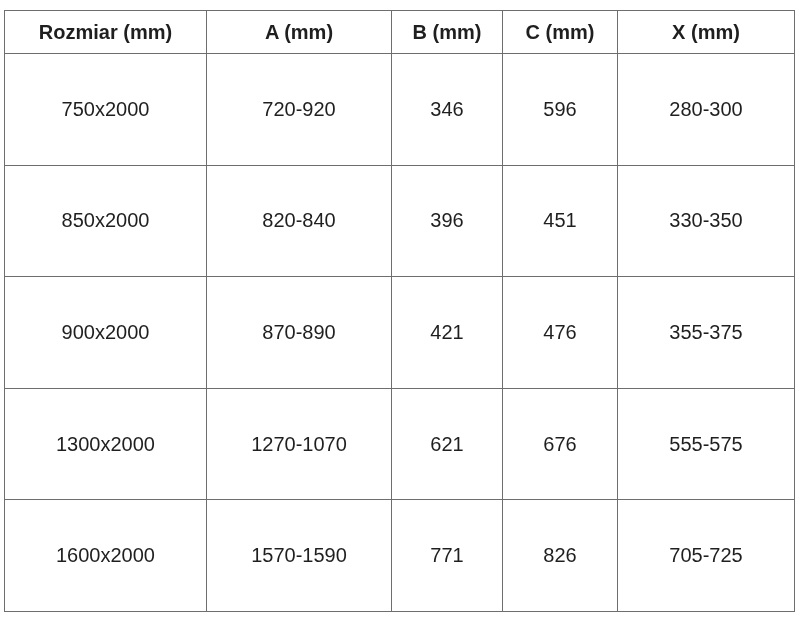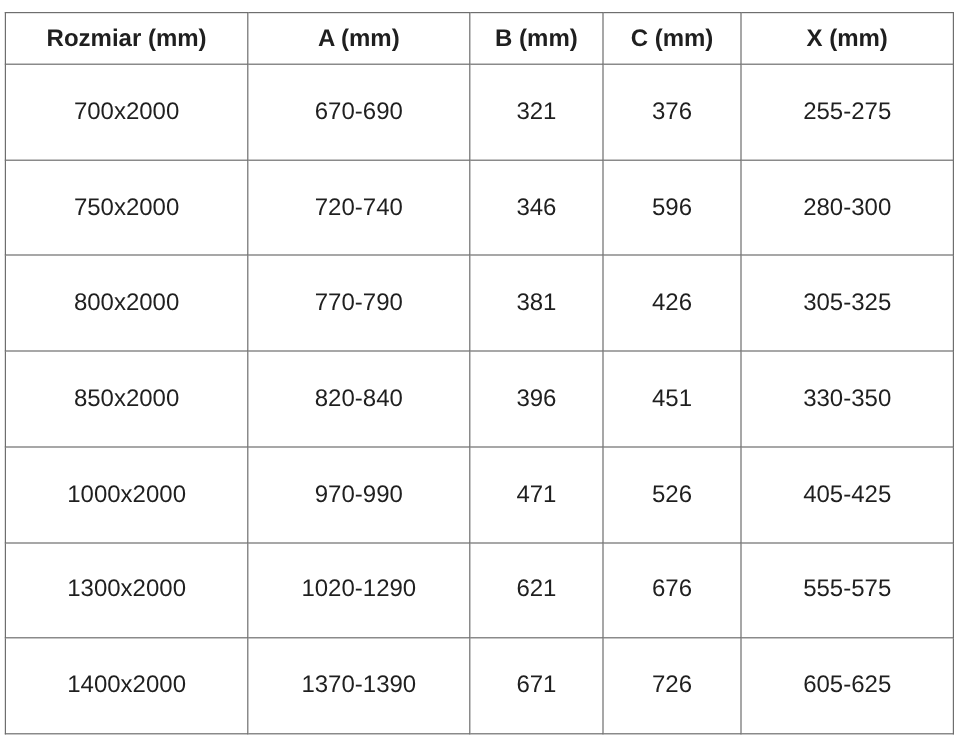--- a/index.html
+++ b/index.html
@@ -60,63 +60,49 @@
       <tr>
         <th>Rozmiar (mm)</th>
         <th>A (mm)</th>
         <th>B (mm)</th>
         <th>C (mm)</th>
         <th>X (mm)</th>
       </tr>
     </thead>
     <tbody>
         <tr>
-          <td>700x2000</td>
-          <td>670-690</td>
-          <td>321</td>
-          <td>376</td>
-          <td>255-275</td>
-        </tr>
-        <tr>
           <td>750x2000</td>
-          <td>720-740</td>
+          <td>720-920</td>
           <td>346</td>
           <td>596</td>
           <td>280-300</td>
-        </tr>
-        <tr>
-          <td>800x2000</td>
-          <td>770-790</td>
-          <td>381</td>
-          <td>426</td>
-          <td>305-325</td>
         </tr>
         <tr>
           <td>850x2000</td>
           <td>820-840</td>
           <td>396</td>
           <td>451</td>
           <td>330-350</td>
         </tr>
         <tr>
-          <td>1000x2000</td>
-          <td>970-990</td>
-          <td>471</td>
-          <td>526</td>
-          <td>405-425</td>
+          <td>900x2000</td>
+          <td>870-890</td>
+          <td>421</td>
+          <td>476</td>
+          <td>355-375</td>
         </tr>
         <tr>
           <td>1300x2000</td>
-          <td>1020-1290</td>
+          <td>1270-1070</td>
           <td>621</td>
           <td>676</td>
           <td>555-575</td>
         </tr>
         <tr>
-          <td>1400x2000</td>
-          <td>1370-1390</td>
-          <td>671</td>
-          <td>726</td>
-          <td>605-625</td>
+          <td>1600x2000</td>
+          <td>1570-1590</td>
+          <td>771</td>
+          <td>826</td>
+          <td>705-725</td>
         </tr>
       </tbody>
   </table>
 </div>
 
 </body></html>

